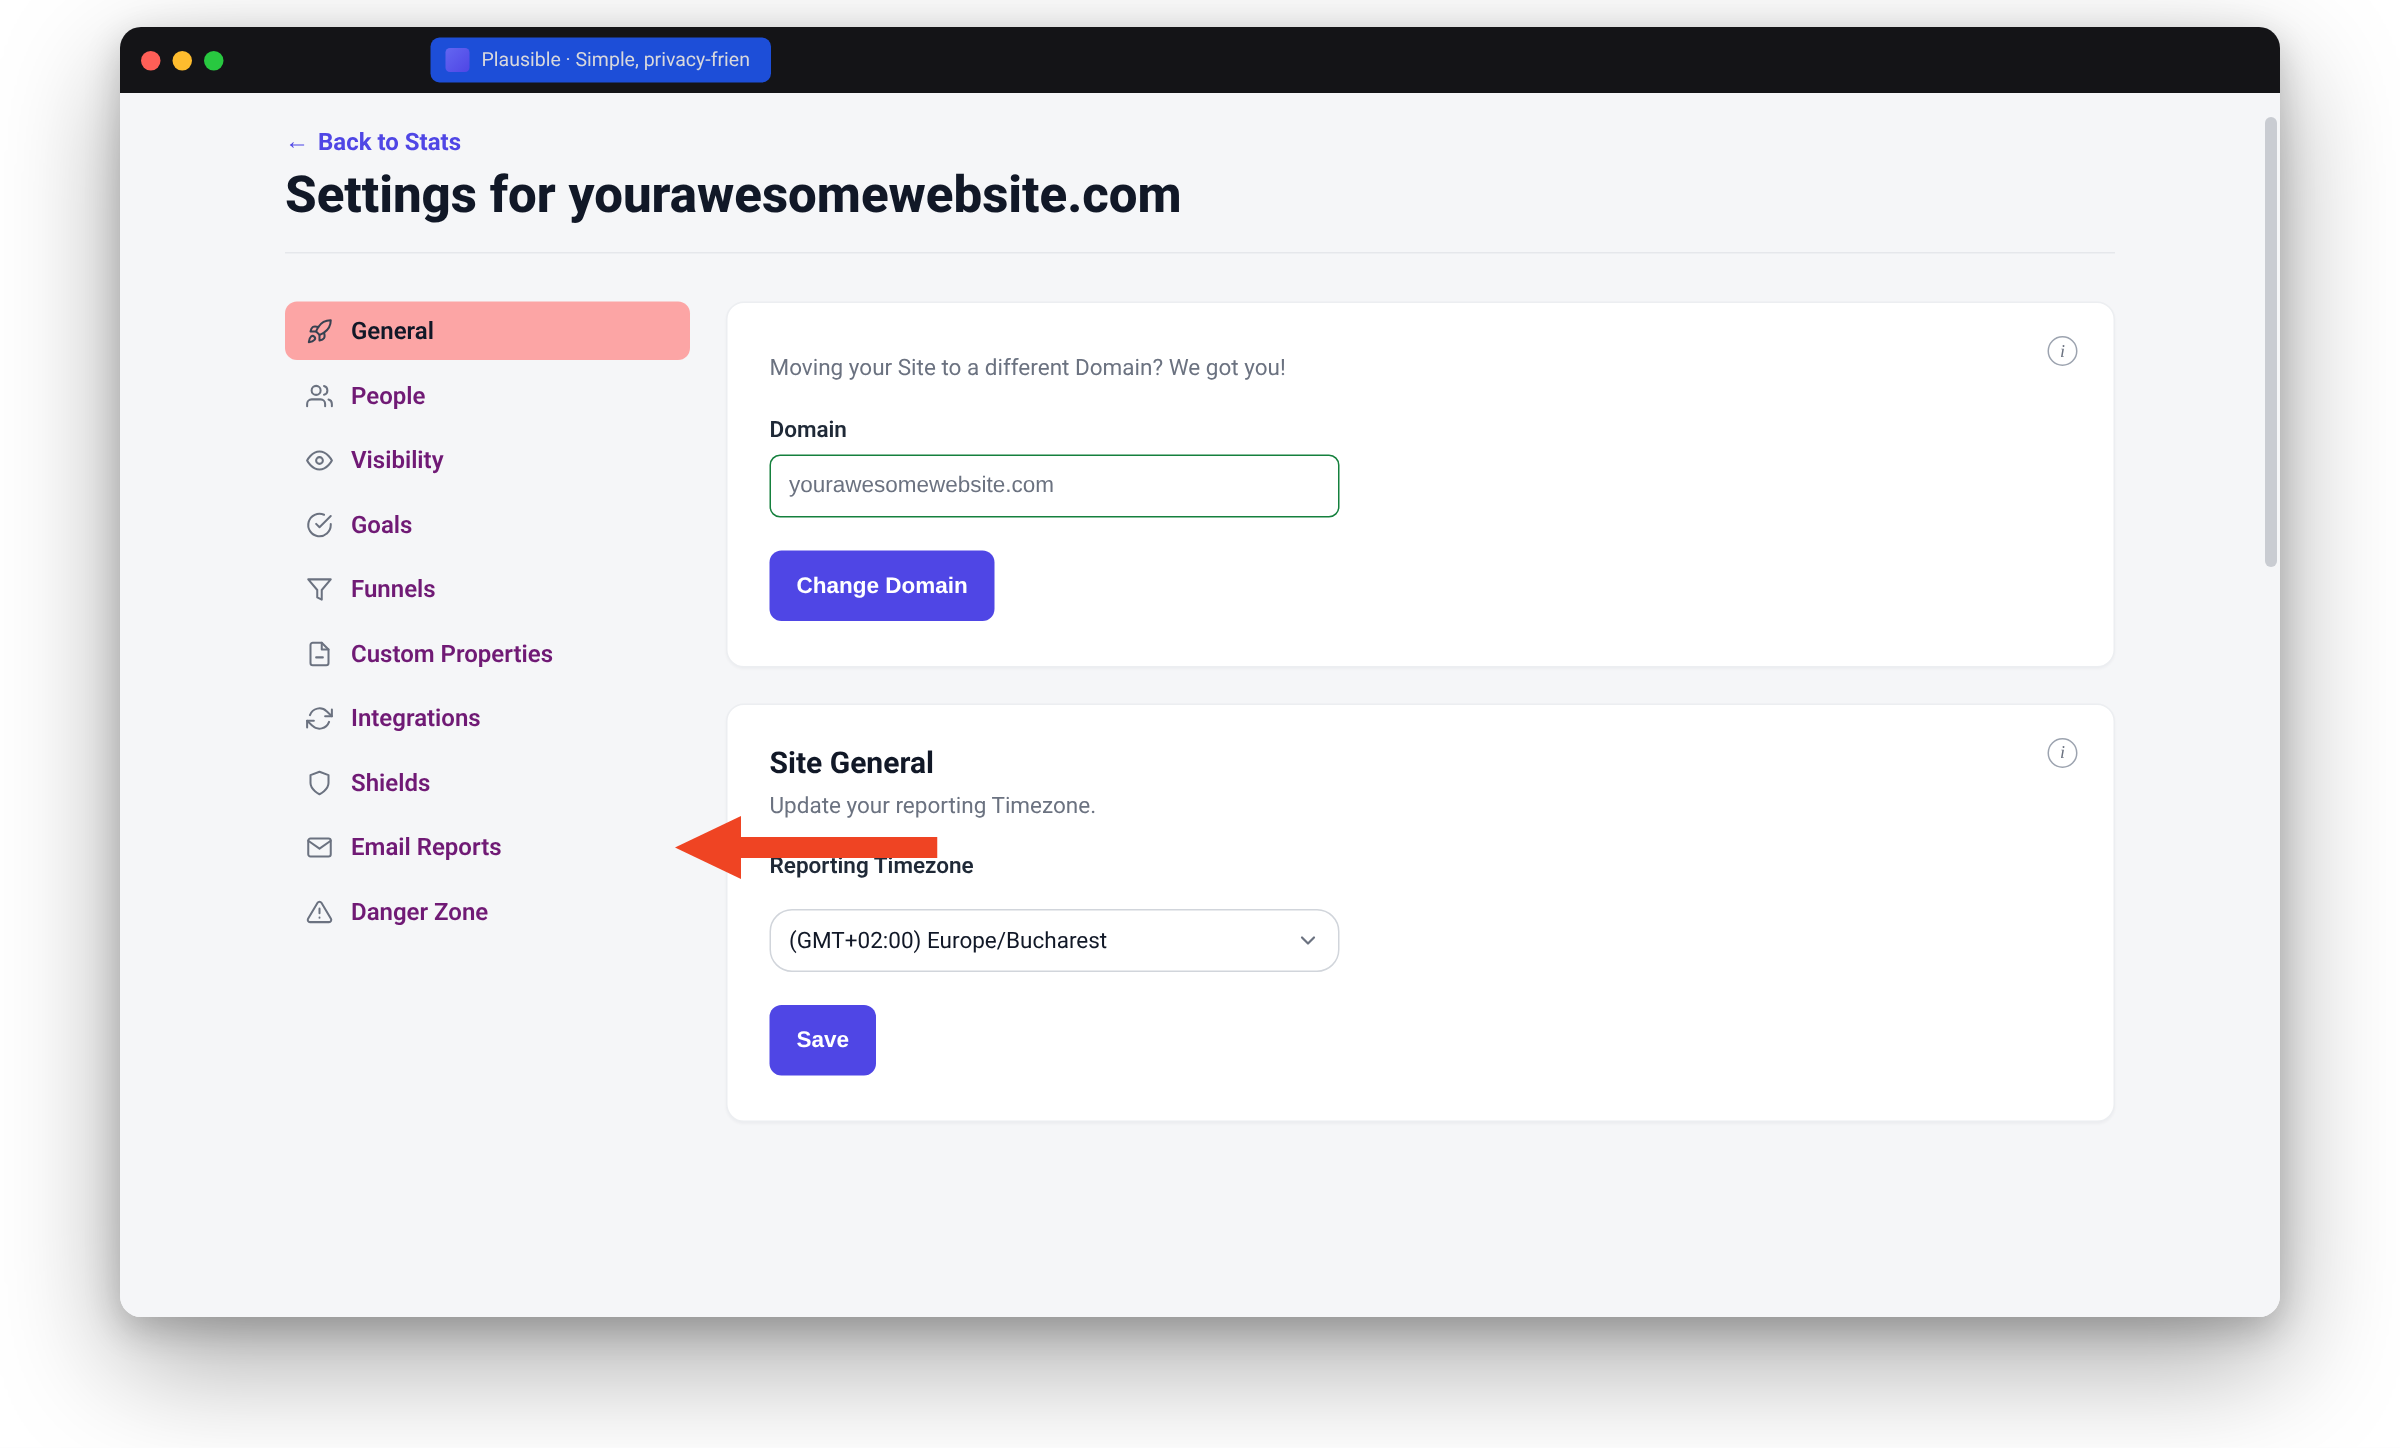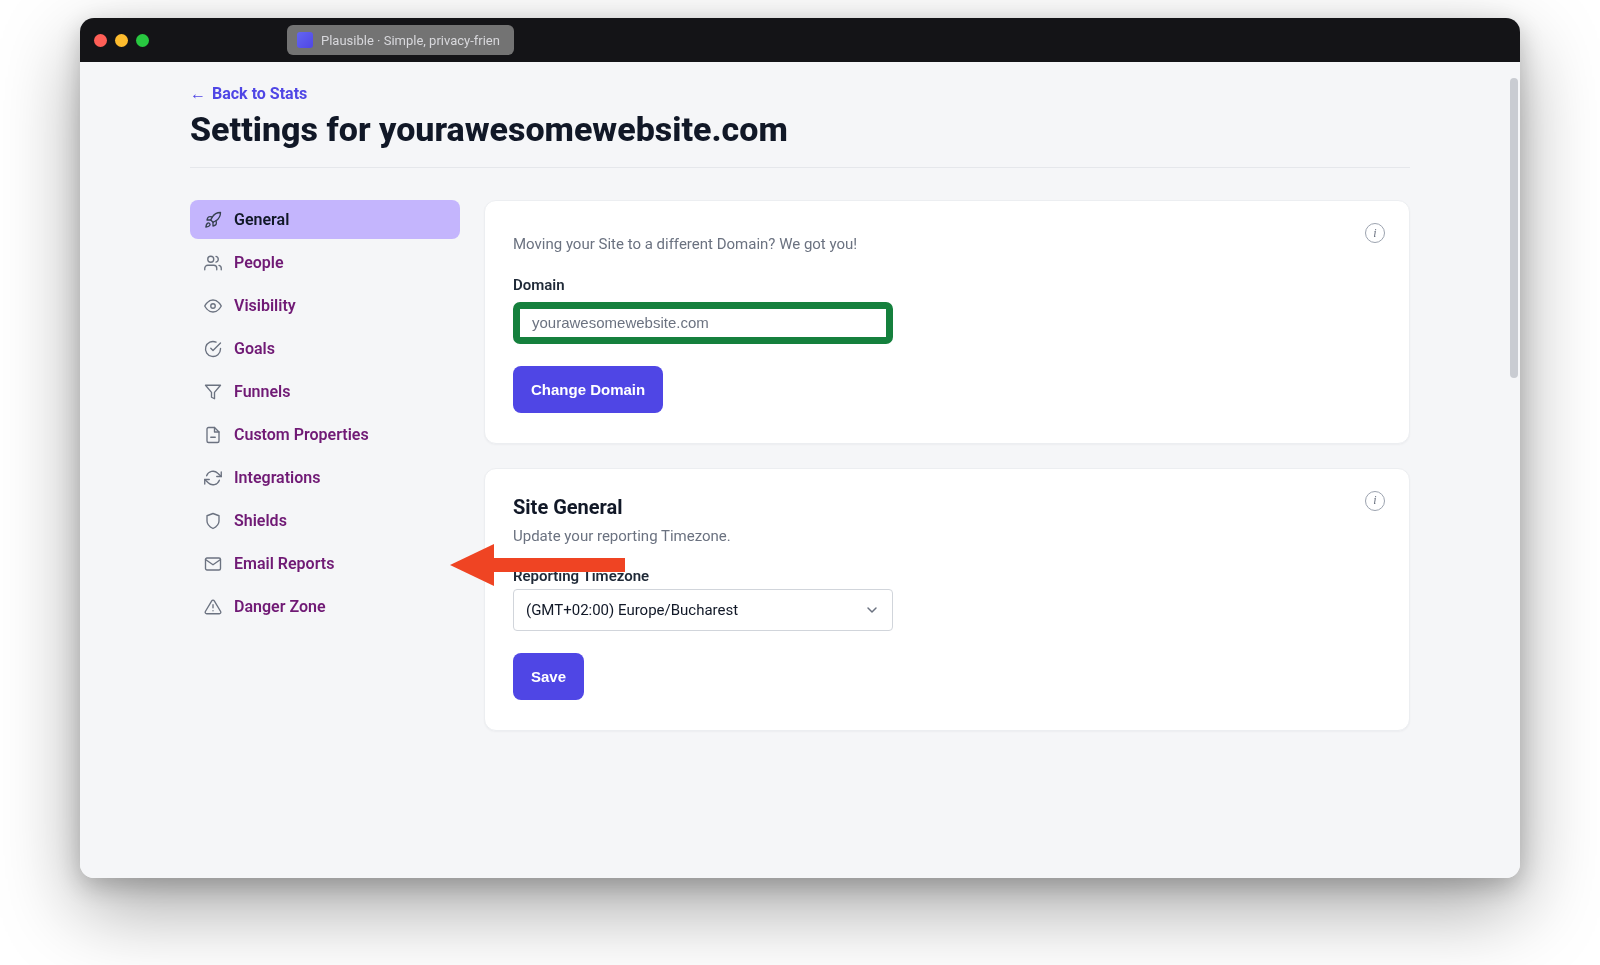--- a/index.html
+++ b/index.html
@@ -22,21 +22,21 @@
     align-items: center;
     padding: 0 14px;
   }
   .traffic-lights { display: flex; gap: 8px; align-items: center; margin-right: 18px; }
   .tl { width: 13px; height: 13px; border-radius: 50%; }
   .tl.red { background: #ff5f57; }
   .tl.yellow { background: #febc2e; }
   .tl.green { background: #28c840; }
   .tab {
     display: flex; align-items: center; gap: 8px;
-    background: #737373;
+    background: #1d4ed8;
     height: 30px;
     padding: 0 14px 0 10px;
     border-radius: 6px;
     color: #d8d8dc;
     font-size: 13px;
     max-width: 240px;
     margin-left: 120px;
   }
   .tab .favicon {
     width: 16px; height: 16px; border-radius: 3px;
@@ -74,21 +74,21 @@
   .nav-item {
     display: flex; align-items: center; gap: 12px;
     padding: 10px 14px;
     border-radius: 8px;
     color: #701a75;
     font-size: 16px;
     font-weight: 600;
     cursor: pointer;
     margin-bottom: 4px;
   }
-  .nav-item.active { background: #c4b5fd; color: #111827; }
+  .nav-item.active { background: #fca5a5; color: #111827; }
   .nav-item .icon { width: 18px; height: 18px; flex: none; color: #6b7280; }
   .nav-item.active .icon { color: #374151; }
 
   .main { flex: 1; display: flex; flex-direction: column; gap: 24px; }
   .card {
     background: #fff;
     border: 1px solid #eceef1;
     border-radius: 12px;
     padding: 26px 28px 30px 28px;
     box-shadow: 0 1px 2px rgba(15,23,42,0.04);
@@ -102,33 +102,33 @@
     border: 1.5px solid #9ca3af; color: #6b7280;
     display: flex; align-items: center; justify-content: center;
     font-size: 12px; font-style: italic; font-family: Georgia, serif;
     cursor: pointer;
   }
   .field-label { font-size: 15px; font-weight: 600; color: #1f2937; margin-top: 20px; display: block; }
   .text-input {
     margin-top: 8px;
     width: 380px; max-width: 100%;
     height: 42px;
-    border: 7px solid #15803d;
+    border: 1px solid #15803d;
     border-radius: 7px;
     padding: 0 12px;
     font-size: 15px;
     color: #6b7280;
     background: #fff;
   }
   .select-wrap {
-    margin-top: 4px;
+    margin-top: 20px;
     width: 380px;
     height: 42px;
     border: 1px solid #d1d5db;
-    border-radius: 4px;
+    border-radius: 15px;
     padding: 0 12px;
     font-size: 15px;
     color: #111827;
     background: #fff;
     display: flex; align-items: center; justify-content: space-between;
     cursor: pointer;
   }
   .select-wrap .chev { color: #6b7280; }
   .btn {
     display: inline-flex; align-items: center; justify-content: center;

